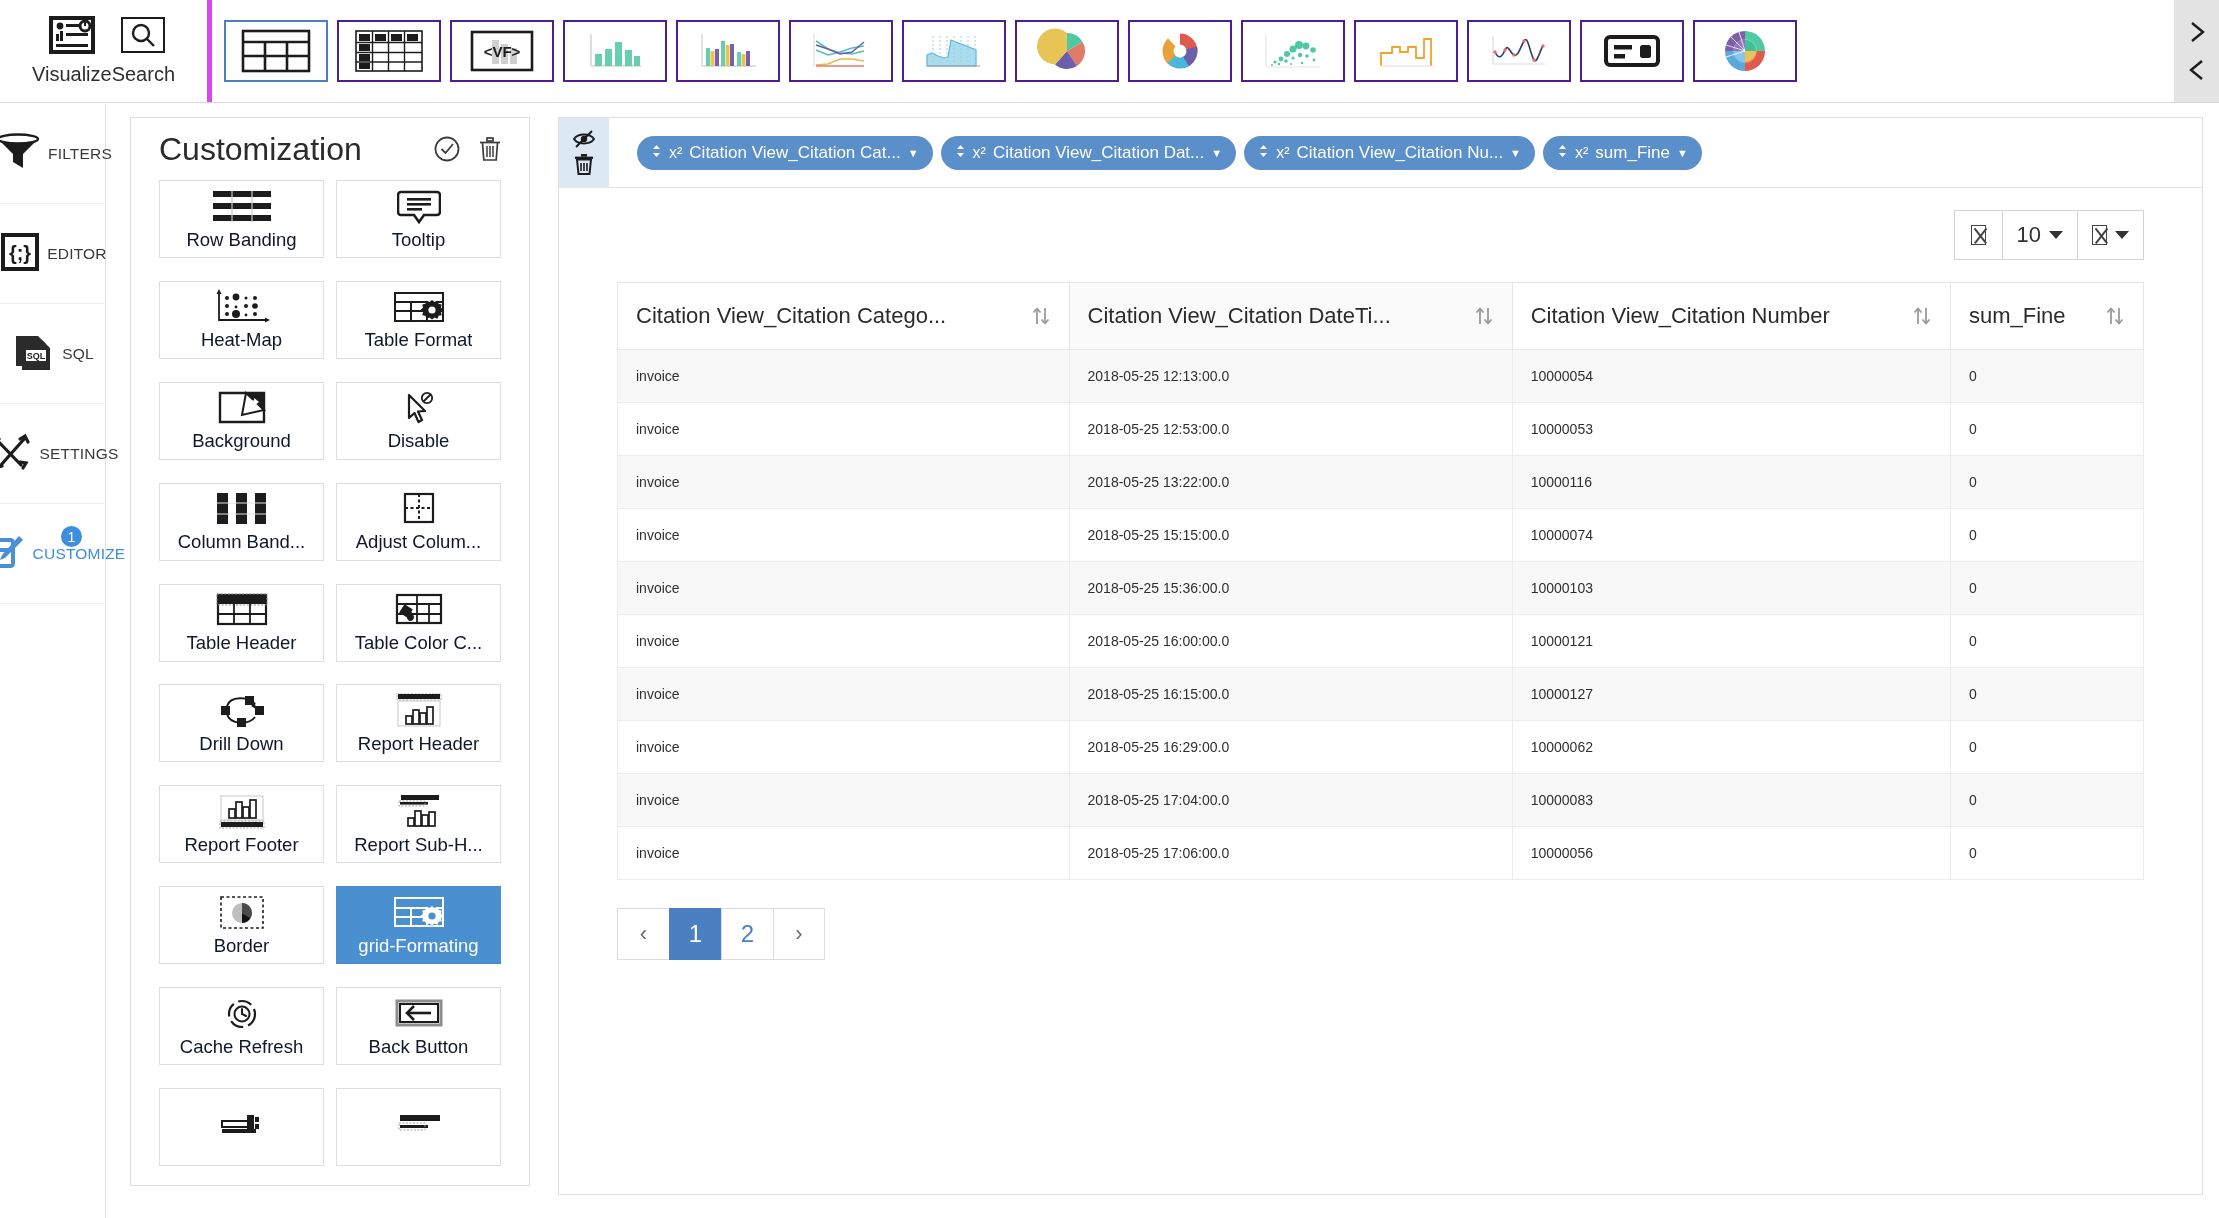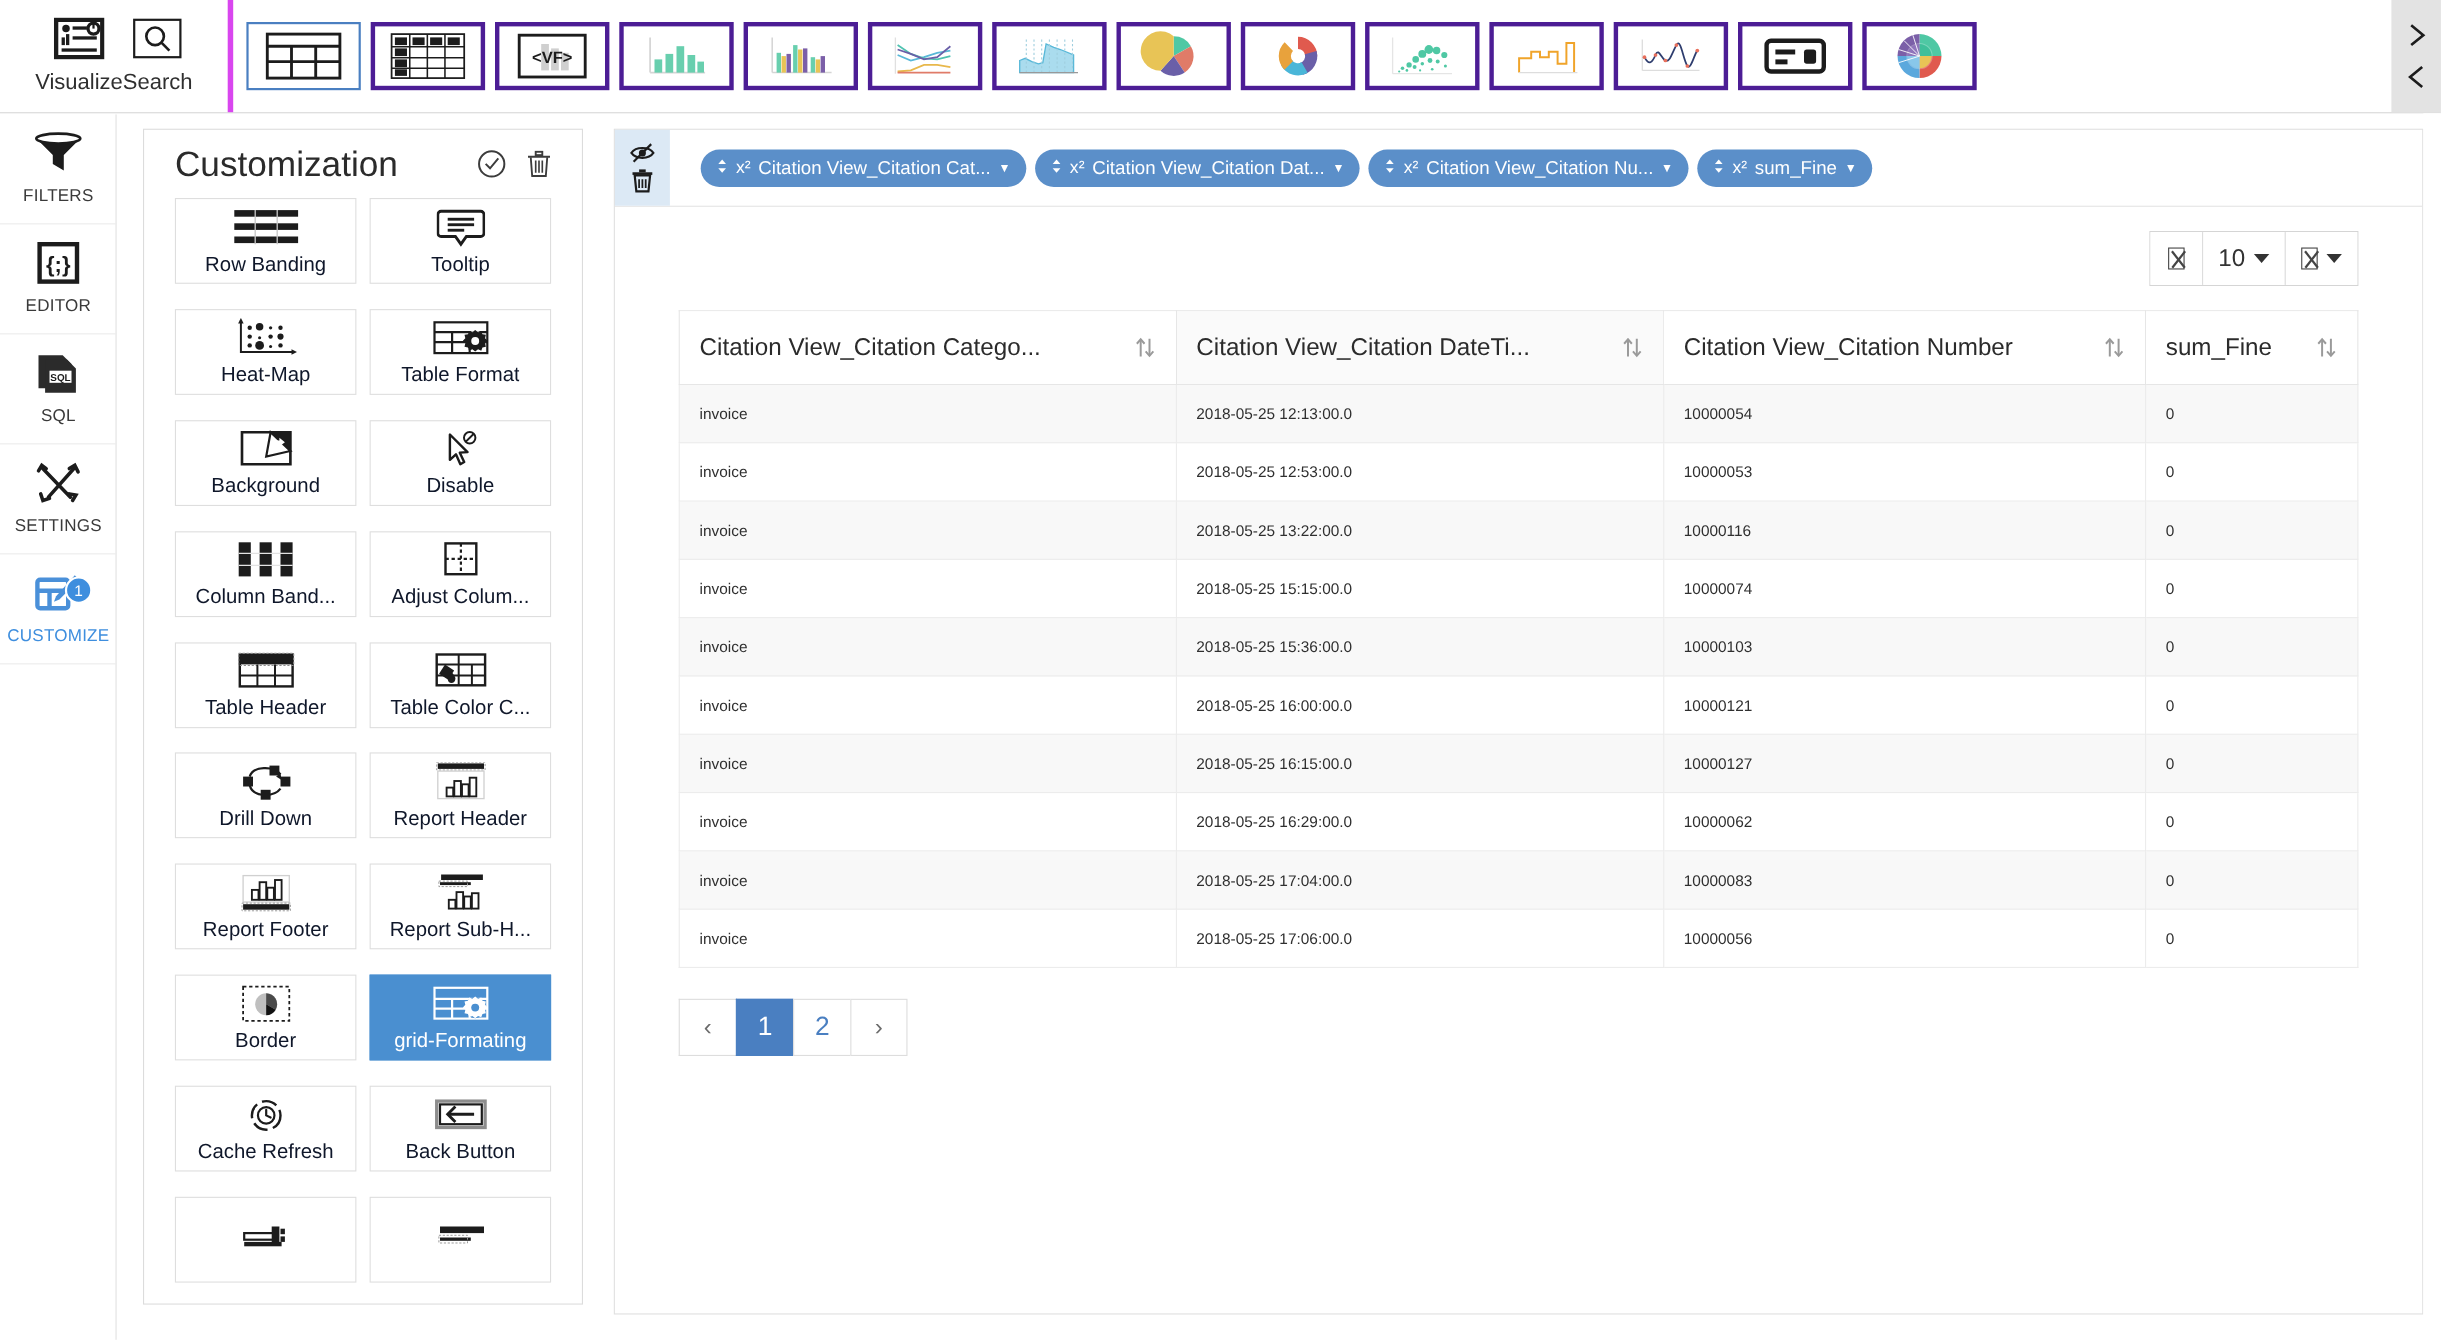--- a/index.html
+++ b/index.html
@@ -31,21 +31,21 @@
   .topleft-item .lbl { font-size: 20px; color: #2f2f2f; }
 
   .charttypes {
     flex: 1 1 auto; height: 102px;
     display: flex; align-items: center; gap: 9px;
     padding: 0 8px 0 12px;
     overflow: hidden;
   }
   .ct {
     width: 104px; height: 62px;
-    border: 4px solid #4c1d95;
+    border: 2px solid #4c1d95;
     background: #fff;
     display: flex; align-items: center; justify-content: center;
     cursor: pointer; flex: 0 0 104px;
   }
   .ct.selected { border: 2px solid #4a7fc1; }
 
   .topnav {
     width: 45px; height: 102px;
     background: #e3e3e3;
     display: flex; flex-direction: column;
@@ -56,21 +56,21 @@
 
   
   .rail {
     position: absolute; top: 104px; left: 0;
     width: 106px; height: 1114px;
     background: #fff;
     border-right: 1px solid #e2e2e2;
   }
   .rail-item {
     width: 106px; height: 100px;
-    display: flex; flex-direction: column;
+    display: flex; flex-direction: row;
     align-items: center; justify-content: center;
     gap: 6px;
     border-bottom: 1px solid #ececec;
     cursor: pointer; position: relative;
   }
   .rail-item .lbl { font-size: 15.5px; color: #3a3a3a; letter-spacing: .2px; }
   .rail-item.active .lbl { color: #3e8ede; }
   .badge {
     position: absolute; top: 20px; right: 22px;
     width: 25px; height: 25px; border-radius: 50%;

